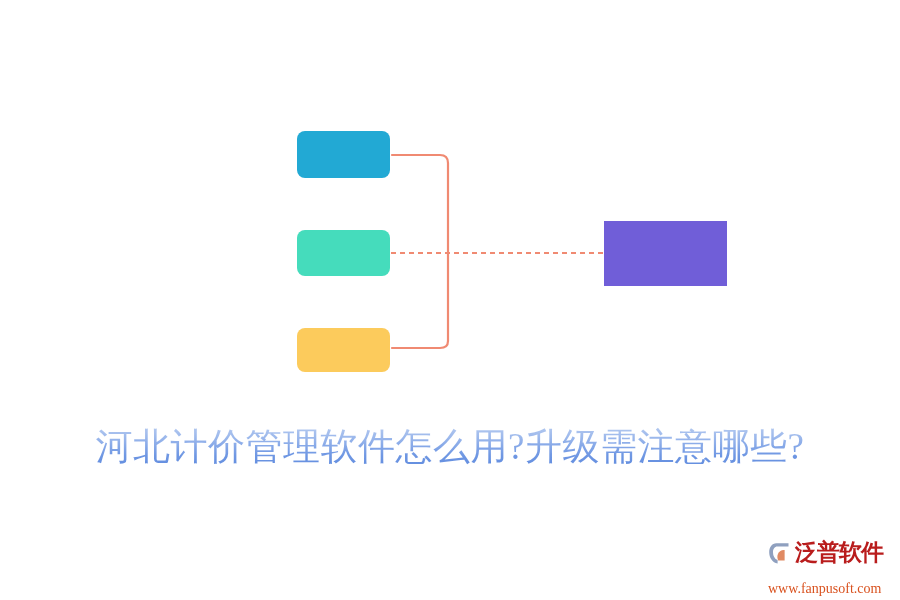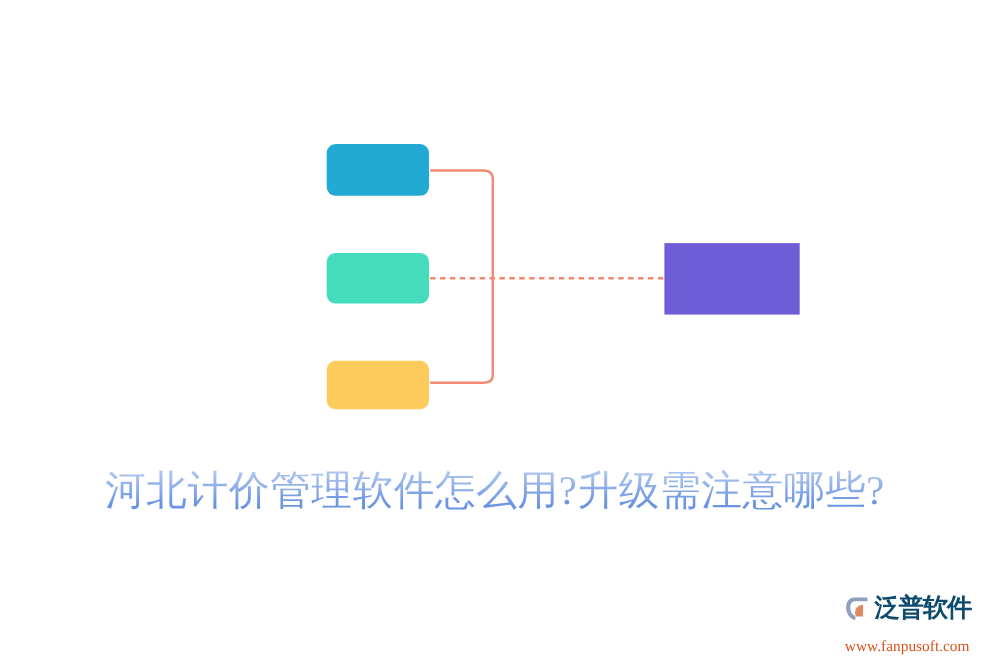--- a/index.html
+++ b/index.html
@@ -95,21 +95,21 @@
   }
   #logo-mark {
     width: 26px;
     height: 26px;
     flex: 0 0 26px;
   }
   #logo-wordmark {
     font-family: "Liberation Serif", "DejaVu Serif", serif;
     font-size: 23px;
     font-weight: bold;
-    color: #0c4a6e;
+    color: #b91c1c;
     line-height: 26px;
     margin-left: 1px;
     letter-spacing: -1px;
   }
   #logo-url {
     font-family: "Liberation Serif", "DejaVu Serif", serif;
     font-size: 14px;
     color: #d9521f;
     line-height: 16px;
     margin-top: 13px;

